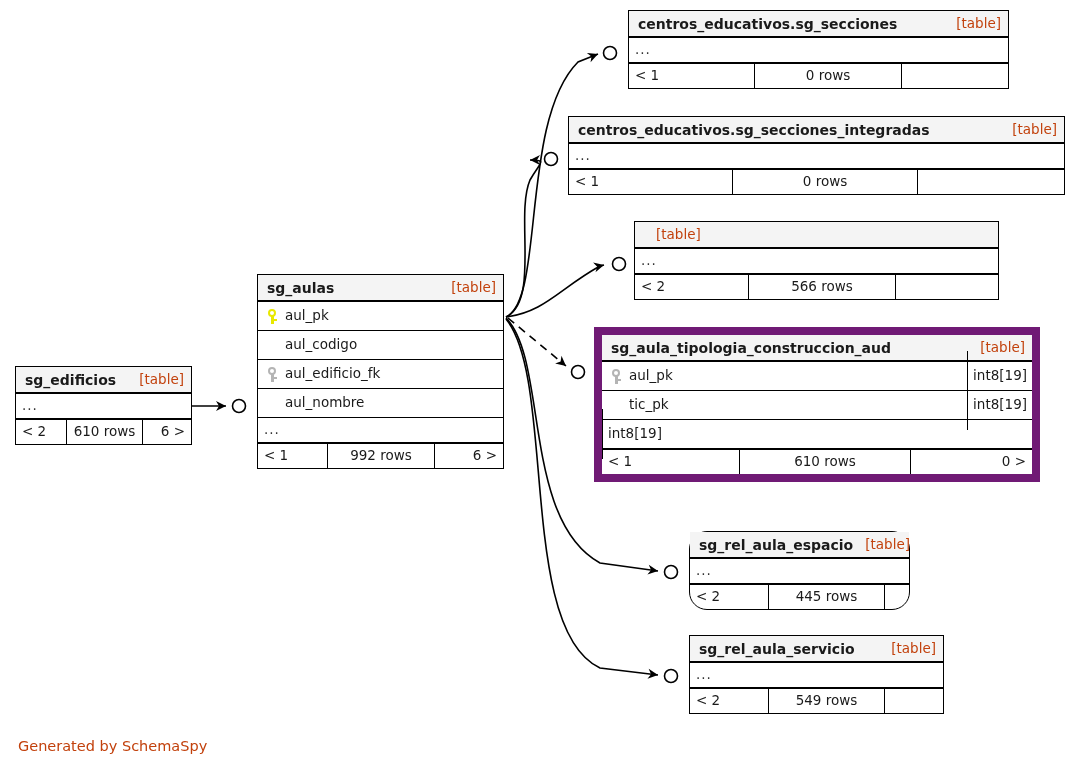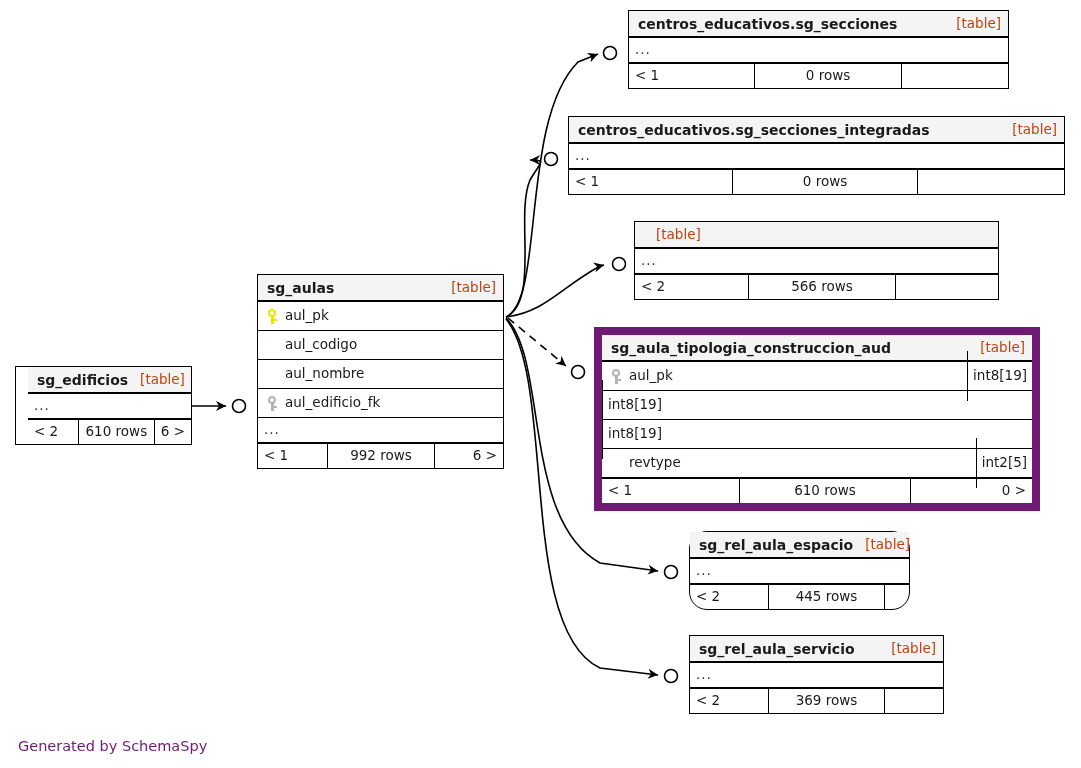--- a/index.html
+++ b/index.html
@@ -157,21 +157,21 @@
   }
   .key-pk  { color: #e8e800; }
   .key-fk  { color: #b4b4b4; }
 
   
   #caption {
     position: absolute;
     left: 18px;
     top: 738px;
     font-size: 14.5px;
-    color: #701a75;
+    color: #c2410c;
     white-space: nowrap;
   }
 </style>
 </head>
 <body>
 
 <div id="diagram-canvas">
 
   <svg id="edges-layer" viewBox="0 0 1081 768" width="1081" height="768">
     <defs>
@@ -255,34 +255,31 @@
             <i class="bow"></i>
             <i class="shaft"></i>
             <i class="tooth"></i>
           </span>
         <span class="col-name">aul_pk</span>
       </span>
       <span class="col-type">int8[19]</span>
     </div>
 
     <div class="tbl-col">
+      <span class="col-main">
+        <span class="key-icon"></span>
+        <span class="col-name">tic_pk</span>
+      </span>
       <span class="col-type">int8[19]</span>
     </div>
 
     <div class="tbl-col">
       <span class="col-type">int8[19]</span>
     </div>
 
-    <div class="tbl-col">
-      <span class="col-main">
-        <span class="key-icon"></span>
-        <span class="col-name">revtype</span>
-      </span>
-      <span class="col-type">int2[5]</span>
-    </div>
 
     <div class="tbl-footer">
       <span class="foot-cell foot-left" style="width:137px">&lt; 1</span>
       <span class="foot-cell foot-mid" style="width:172px">610 rows</span>
       <span class="foot-cell foot-right" style="flex:1">0 &gt;</span>
     </div>
   </div>
 
   <div class="table-node" style="left:257px; top:274px; width:247px;">
     <div class="tbl-header">
@@ -303,46 +300,46 @@
 
     <div class="tbl-col">
       <span class="col-main">
         <span class="key-icon"></span>
         <span class="col-name">aul_codigo</span>
       </span>
     </div>
 
     <div class="tbl-col">
       <span class="col-main">
-        <span class="key-icon"></span>
-        <span class="col-name">aul_nombre</span>
-      </span>
-    </div>
-
-    <div class="tbl-col">
-      <span class="col-main">
         <span class="key-icon key-fk">
             <i class="bow"></i>
             <i class="shaft"></i>
             <i class="tooth"></i>
           </span>
         <span class="col-name">aul_edificio_fk</span>
       </span>
     </div>
 
+    <div class="tbl-col">
+      <span class="col-main">
+        <span class="key-icon"></span>
+        <span class="col-name">aul_nombre</span>
+      </span>
+    </div>
+
     <div class="tbl-ellipsis">...</div>
 
     <div class="tbl-footer">
       <span class="foot-cell foot-left" style="width:69px">&lt; 1</span>
       <span class="foot-cell foot-mid" style="width:108px">992 rows</span>
       <span class="foot-cell foot-right" style="flex:1">6 &gt;</span>
     </div>
   </div>
 
-  <div class="table-node" style="left:15px; top:366px; width:177px;padding-left:12px;">
+  <div class="table-node" style="left:15px; top:366px; width:177px;">
     <div class="tbl-header">
       <span class="tbl-name">sg_edificios</span>
       <span class="tbl-kind">[table]</span>
     </div>
     <div class="tbl-ellipsis">...</div>
     <div class="tbl-footer">
       <span class="foot-cell foot-left" style="width:50px">&lt; 2</span>
       <span class="foot-cell foot-mid" style="width:77px">610 rows</span>
       <span class="foot-cell foot-right" style="flex:1">6 &gt;</span>
     </div>
@@ -362,20 +359,20 @@
   </div>
 
   <div class="table-node" style="left:689px; top:635px; width:255px;">
     <div class="tbl-header">
       <span class="tbl-name">sg_rel_aula_servicio</span>
       <span class="tbl-kind">[table]</span>
     </div>
     <div class="tbl-ellipsis">...</div>
     <div class="tbl-footer">
       <span class="foot-cell foot-left" style="width:78px">&lt; 2</span>
-      <span class="foot-cell foot-mid" style="width:117px">369 rows</span>
+      <span class="foot-cell foot-mid" style="width:117px">549 rows</span>
       <span class="foot-cell foot-right" style="flex:1"></span>
     </div>
   </div>
 
   <div id="caption">Generated by SchemaSpy</div>
 
 </div>
 
 </body></html>

